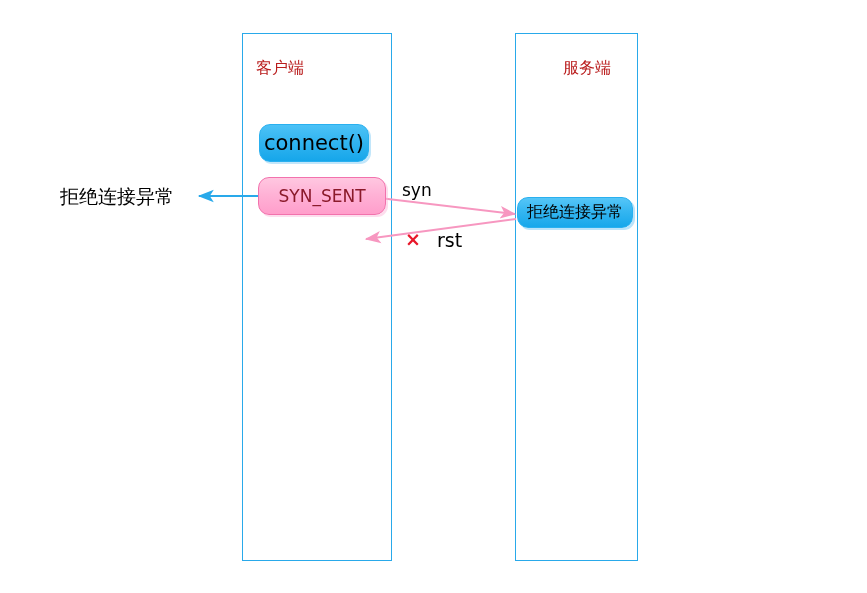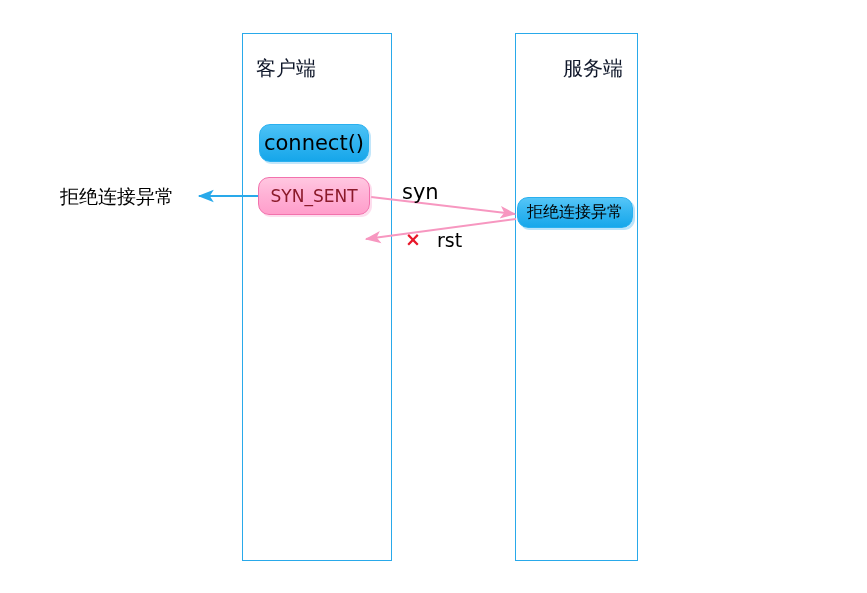--- a/index.html
+++ b/index.html
@@ -45,22 +45,22 @@
   }
   #server-lifeline {
     left: 515px;
     top: 33px;
     width: 123px;
     height: 528px;
   }
 
   .lifeline-title {
     position: absolute;
-    font-size: 20px;
-    color: #0f172a;
+    font-size: 16px;
+    color: #b91c1c;
     line-height: 24px;
     white-space: nowrap;
     font-family: "DejaVu Sans", "Liberation Sans", sans-serif;
   }
   #client-title { left: 256px; top: 56px; }
   #server-title { left: 531px; top: 56px; margin-left: 32px; }
 
   
   .node-box {
     position: absolute;
@@ -82,21 +82,21 @@
     border: 1px solid #2ab0ef;
     color: #000000;
     font-size: 21px;
     box-shadow: 2px 2px 0 rgba(120,200,245,0.45);
     font-family: "DejaVu Sans", "Liberation Sans", sans-serif;
   }
 
   #syn-sent-box {
     left: 258px;
     top: 177px;
-    width: 112px;
+    width: 128px;
     height: 38px;
     background: linear-gradient(180deg, #ffc7e0 0%, #ffb2d6 45%, #ff9ecb 100%);
     border: 1.4px solid #f272ad;
     color: #8b1a2b;
     font-size: 17px;
     box-shadow: 2px 2px 0 rgba(250,180,215,0.45);
     font-family: "DejaVu Sans", "Liberation Sans", sans-serif;
   }
 
   #no-listen-box {
@@ -121,21 +121,21 @@
     font-family: "DejaVu Sans", "Liberation Sans", sans-serif;
   }
   #reject-label {
     left: 60px;
     top: 184px;
     font-size: 19px;
   }
   #syn-label {
     left: 402px;
     top: 180px;
-    font-size: 21px;
+    font-size: 17px;
   }
   #rst-label {
     left: 437px;
     top: 229px;
     font-size: 19px;
   }
   #x-mark {
     position: absolute;
     left: 405px;
     top: 228px;

